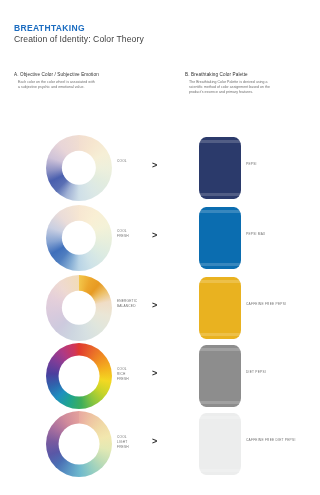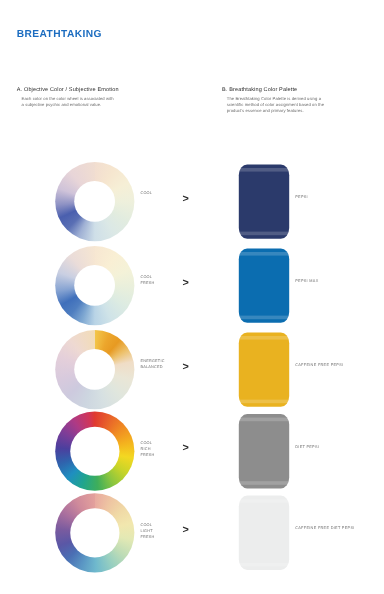--- a/index.html
+++ b/index.html
@@ -89,20 +89,21 @@
     letter-spacing:.25px;white-space:nowrap;line-height:1.4;
   }
 </style>
 </head>
 <body>
 
 <div class="sheet">
 
   <div class="header">
     <div class="brand">BREATHTAKING</div>
+    <div class="subtitle">Creation of Identity: Color Theory</div>
   </div>
 
   <div class="sec sec-a">
     <div class="sec-title">A. Objective Color / Subjective Emotion</div>
     <div class="sec-body">
       <div>Each color on the color wheel is associated with</div>
       <div>a subjective psychic and emotional value.</div>
     </div>
   </div>
 

